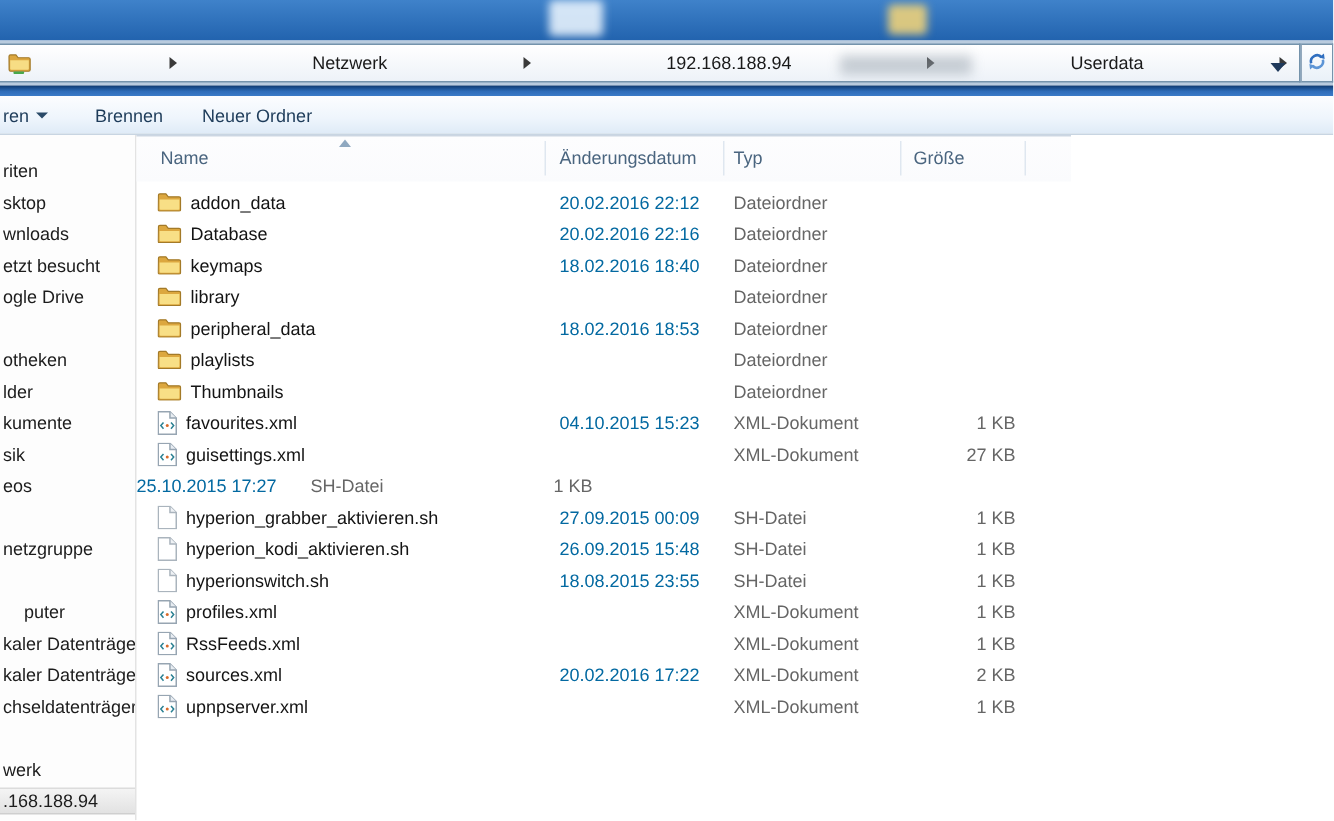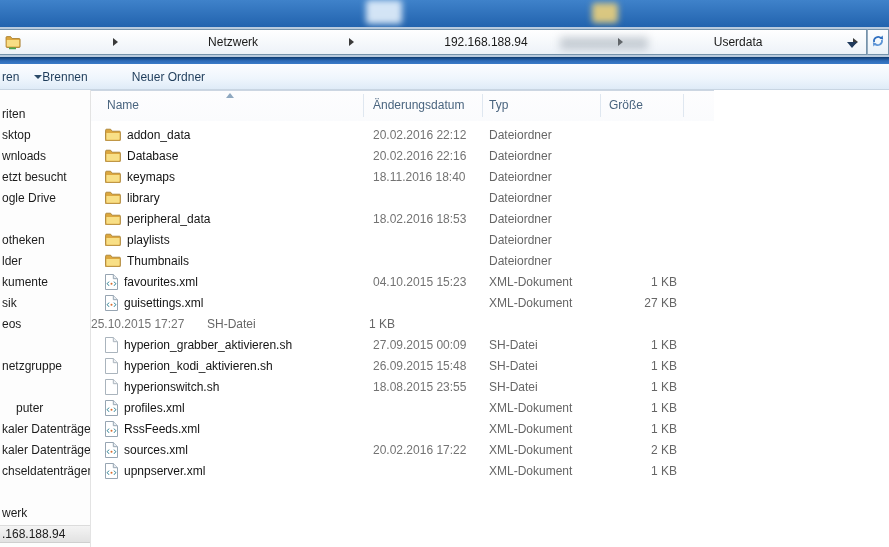--- a/index.html
+++ b/index.html
@@ -29,21 +29,21 @@
     background:linear-gradient(#fdfeff,#e9f1f8);display:flex;align-items:center;justify-content:center;}
 
   
   .glass{position:absolute;left:0;top:57px;width:889px;height:7px;
     background:linear-gradient(#0e3a70,#2e6cb8 55%,#3b7bc8);border-bottom:1px solid #9db4c9;}
 
   
   .cmdbar{position:absolute;left:0;top:64px;width:889px;height:26px;
     background:linear-gradient(#fcfdff,#eef5fc 60%,#dfebf7);
     border-bottom:1px solid #c8d5e2;display:flex;align-items:center;color:#1e3c5a;box-sizing:border-box;}
-  .cmd-item{display:flex;align-items:center;gap:15px;cursor:default;}
+  .cmd-item{display:flex;align-items:center;gap:5px;cursor:default;}
   .cmd-caret{width:0;height:0;border-left:4px solid transparent;border-right:4px solid transparent;
     border-top:4px solid #2a4a68;}
 
   
   .main{position:absolute;left:0;top:90px;width:714px;height:457px;display:flex;background:#fff;justify-content:flex-end;}
   .sidebar{position:relative;width:90px;border-right:1px solid #e3e3e3;background:#fdfdfd;flex:none;}
   .side-item{position:absolute;left:0;width:88px;height:18px;line-height:18px;
     padding-left:2px;color:#1c1c1c;white-space:nowrap;overflow:hidden;cursor:default;}
   .side-item.selected{background:linear-gradient(#f4f4f4,#e2e2e2);
     border-top:1px solid #dcdcdc;border-bottom:1px solid #cfcfcf;height:16px;line-height:16px;}
@@ -54,21 +54,21 @@
   .hdr-label{position:absolute;top:7px;color:#4a657f;cursor:default;}
   .hdr-sep{position:absolute;top:3px;width:1px;height:23px;background:#dfe7f0;}
   .sort-arrow{position:absolute;left:135px;top:2px;width:0;height:0;
     border-left:4px solid transparent;border-right:4px solid transparent;border-bottom:5px solid #8fa8c0;}
 
   .rows{position:absolute;left:0;top:34px;right:0;}
   .frow{display:flex;height:21px;align-items:center;cursor:default;}
   .c-name{width:282px;padding-left:14px;display:flex;align-items:center;gap:6px;box-sizing:border-box;overflow:hidden;white-space:nowrap;}
   .ficon{flex:none;display:flex;align-items:center;}
   .fname{color:#141414;}
-  .c-date{width:116px;color:#737373;flex:none;}
+  .c-date{width:116px;color:#0369a1;flex:none;}
   .c-type{width:112px;color:#666;flex:none;}
   .c-size{width:76px;text-align:right;color:#666;flex:none;}
 </style>
 </head>
 <body>
 
 <div class="screen">
 
   <div class="desktop">
     <div class="blur-icon white"></div>
@@ -106,24 +106,24 @@
     </div>
   </div>
 
   <div class="glass"></div>
 
   <div class="cmdbar">
     <div class="cmd-item" style="margin-left:2px">
       <span>ren</span>
       <span class="cmd-caret"></span>
     </div>
-    <div class="cmd-item" style="">
+    <div class="cmd-item" style="margin-left:31px">
       <span>Brennen</span>
     </div>
-    <div class="cmd-item" style="margin-left:44px">
+    <div class="cmd-item" style="margin-left:26px">
       <span>Neuer Ordner</span>
     </div>
   </div>
 
   <div class="main">
     <div class="sidebar" id="sidebar-items">
         <div class="side-item" style="top: 15px;">riten</div>
         <div class="side-item" style="top: 36px;">sktop</div>
         <div class="side-item" style="top: 57px;">wnloads</div>
         <div class="side-item" style="top: 78px;">etzt besucht</div>
@@ -186,21 +186,21 @@
           <div class="frow">
             <div class="c-name">
               <span class="ficon">
                 <svg width="16" height="13" viewBox="0 0 16 13">
                   <path d="M.6 2.2 Q.6 1.2 1.6 1.2 h4 l1.6 2 h7.2 q1 0 1 1 v7.6 q0 1 -1 1 h-13 q-1 0 -1 -1 z" fill="#dca73f" stroke="#a37a28" stroke-width=".8"></path>
                   <path d="M1.4 5 h13.2 v6 q0 .8 -.8 .8 H2.2 q-.8 0 -.8 -.8 z" fill="#f8df86"></path>
                 </svg>
               </span>
               <span class="fname">keymaps</span>
             </div>
-            <div class="c-date">18.11.2016 18:40</div>
+            <div class="c-date">18.02.2016 18:40</div>
             <div class="c-type">Dateiordner</div>
             <div class="c-size"></div>
           </div>
           <div class="frow">
             <div class="c-name">
               <span class="ficon">
                 <svg width="16" height="13" viewBox="0 0 16 13">
                   <path d="M.6 2.2 Q.6 1.2 1.6 1.2 h4 l1.6 2 h7.2 q1 0 1 1 v7.6 q0 1 -1 1 h-13 q-1 0 -1 -1 z" fill="#dca73f" stroke="#a37a28" stroke-width=".8"></path>
                   <path d="M1.4 5 h13.2 v6 q0 .8 -.8 .8 H2.2 q-.8 0 -.8 -.8 z" fill="#f8df86"></path>
                 </svg>

